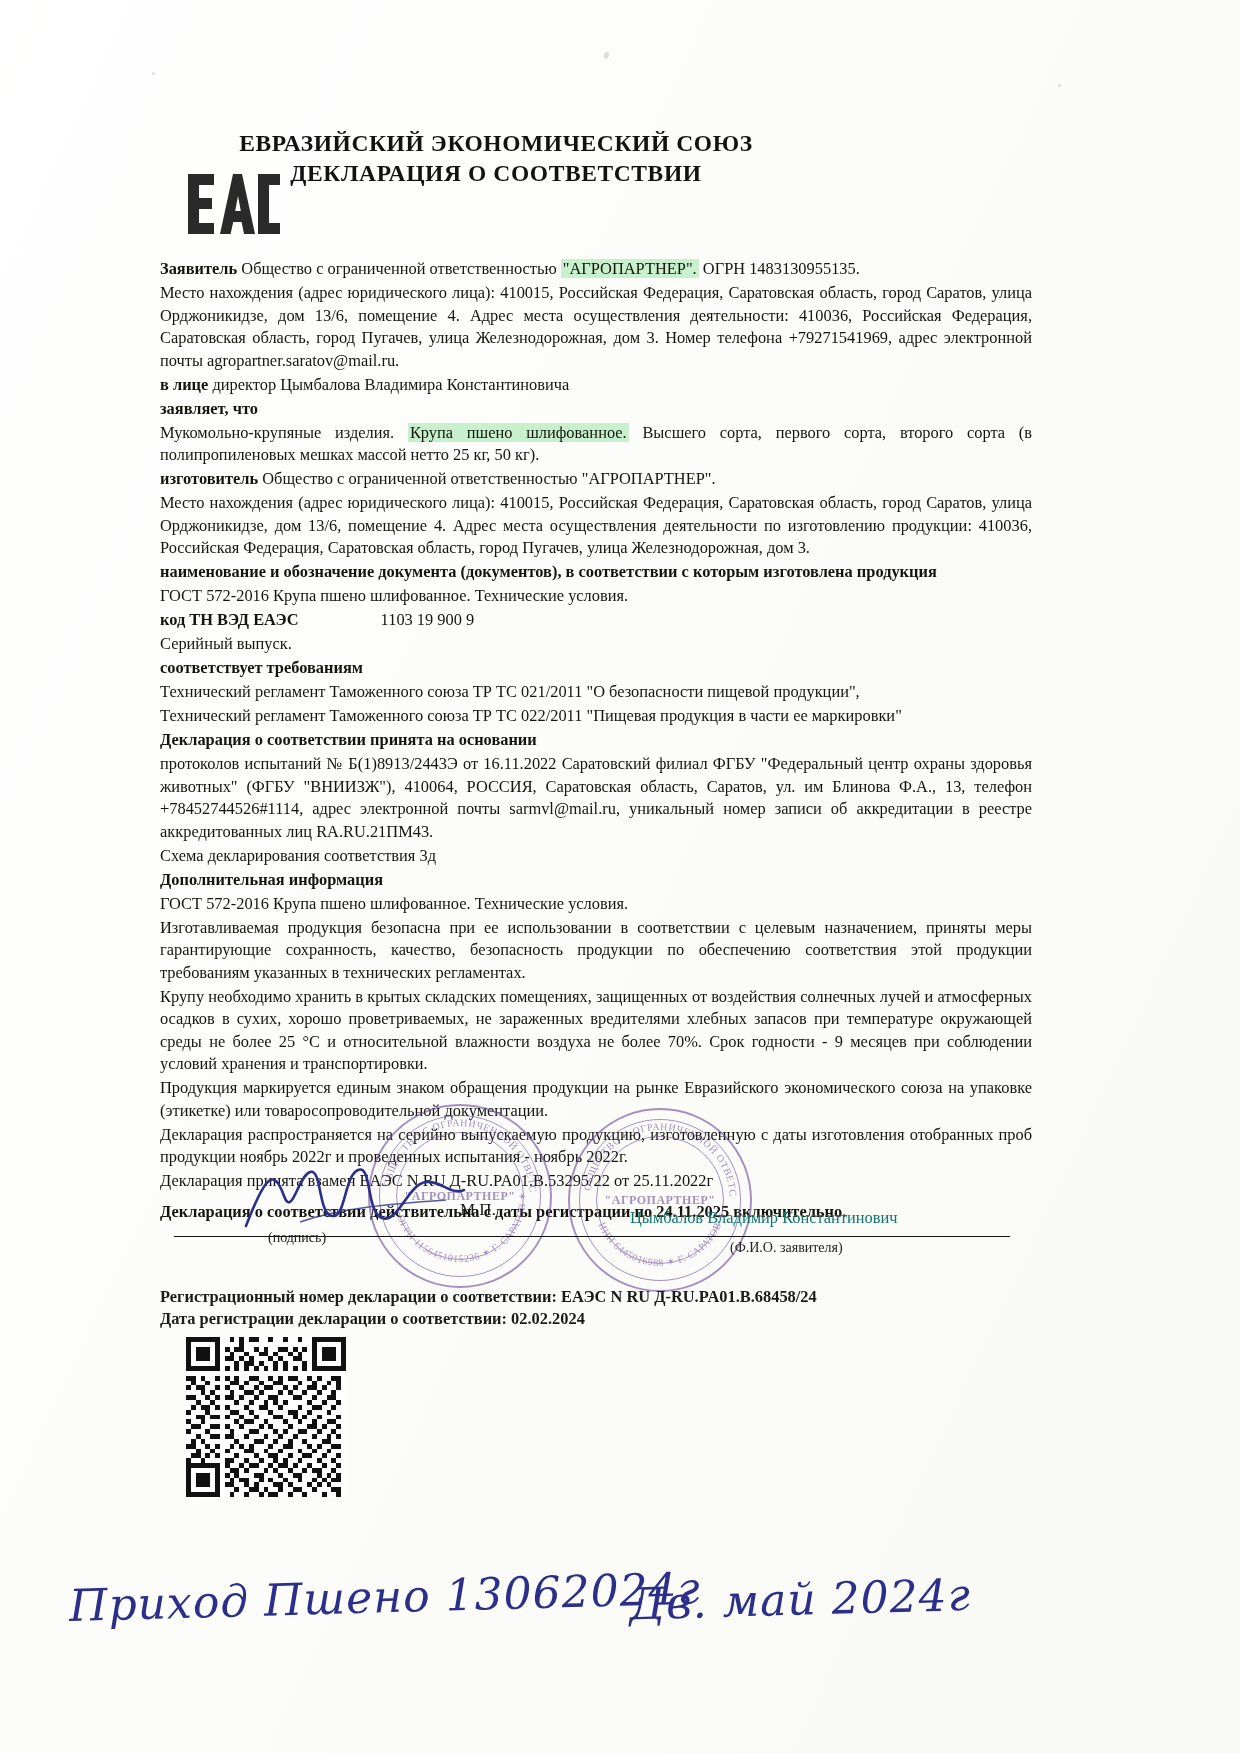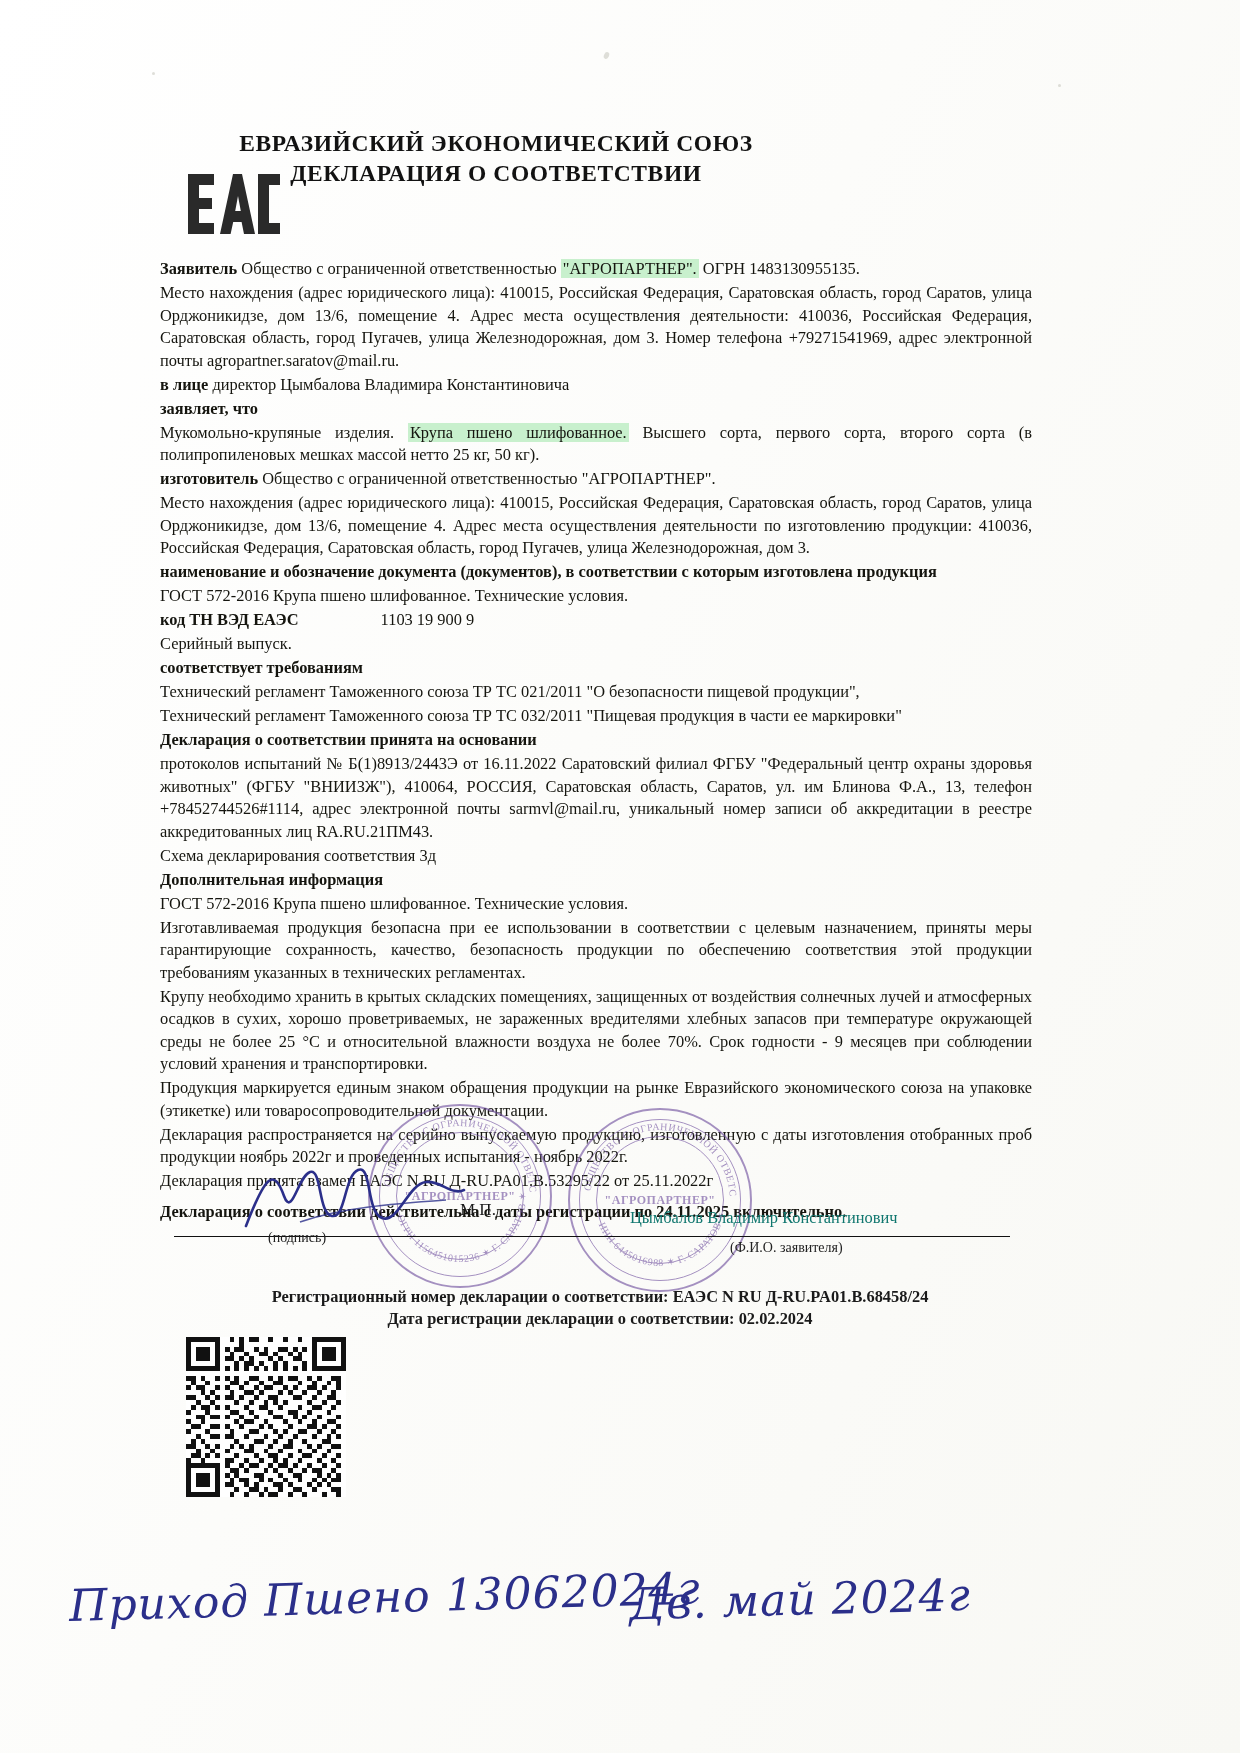--- a/index.html
+++ b/index.html
@@ -122,21 +122,20 @@
     height: 80px;
   }
   .reg-block {
     position: absolute;
     left: 160px;
     top: 1286px;
     width: 880px;
     font-size: 16.4px;
     line-height: 22px;
     font-weight: bold;
-    text-align: center;
   }
   .qr {
     position: absolute;
     left: 186px;
     top: 1337px;
     width: 160px;
     height: 160px;
   }
   .stamp {
     position: absolute;
@@ -270,21 +269,21 @@
 
     <p>
       <span class="tnved-label">код ТН ВЭД ЕАЭС</span>
       <span class="tnved-val">1103 19 900 9</span>
     </p>
 
     <p>Серийный выпуск.</p>
 
     <p class="b">соответствует требованиям</p>
     <p>Технический регламент Таможенного союза ТР ТС 021/2011 "О безопасности пищевой продукции",</p>
-    <p>Технический регламент Таможенного союза ТР ТС 032/2011 "Пищевая продукция в части ее маркировки"</p>
+    <p>Технический регламент Таможенного союза ТР ТС 022/2011 "Пищевая продукция в части ее маркировки"</p>
 
     <p class="b">Декларация о соответствии принята на основании</p>
     <p>протоколов испытаний № Б(1)8913/2443Э от 16.11.2022 Саратовский филиал ФГБУ "Федеральный центр охраны здоровья животных" (ФГБУ "ВНИИЗЖ"), 410064, РОССИЯ, Саратовская область, Саратов, ул. им Блинова Ф.А., 13, телефон +78452744526#1114, адрес электронной почты sarmvl@mail.ru, уникальный номер записи об аккредитации в реестре аккредитованных лиц RA.RU.21ПМ43.</p>
 
     <p>Схема декларирования соответствия 3д</p>
 
     <p class="b">Дополнительная информация</p>
     <p>ГОСТ 572-2016 Крупа пшено шлифованное. Технические условия.</p>
     <p>Изготавливаемая продукция безопасна при ее использовании в соответствии с целевым назначением, приняты меры гарантирующие сохранность, качество, безопасность продукции по обеспечению соответствия этой продукции требованиям указанных в технических регламентах.</p>
     <p>Крупу необходимо хранить в крытых складских помещениях, защищенных от воздействия солнечных лучей и атмосферных осадков в сухих, хорошо проветриваемых, не зараженных вредителями хлебных запасов при температуре окружающей среды не более 25 °С и относительной влажности воздуха не более 70%. Срок годности - 9 месяцев при соблюдении условий хранения и транспортировки.</p>

